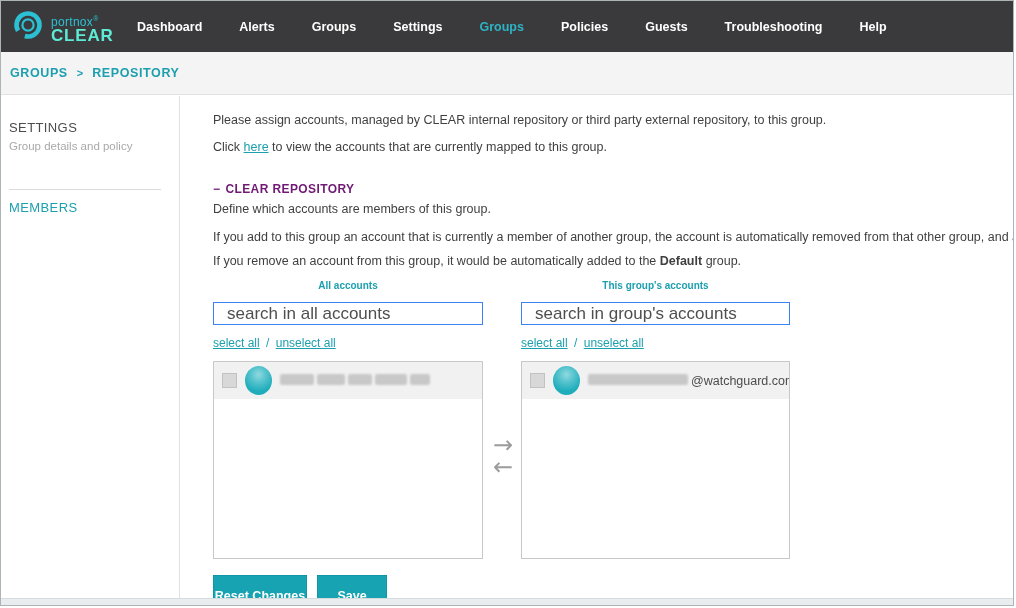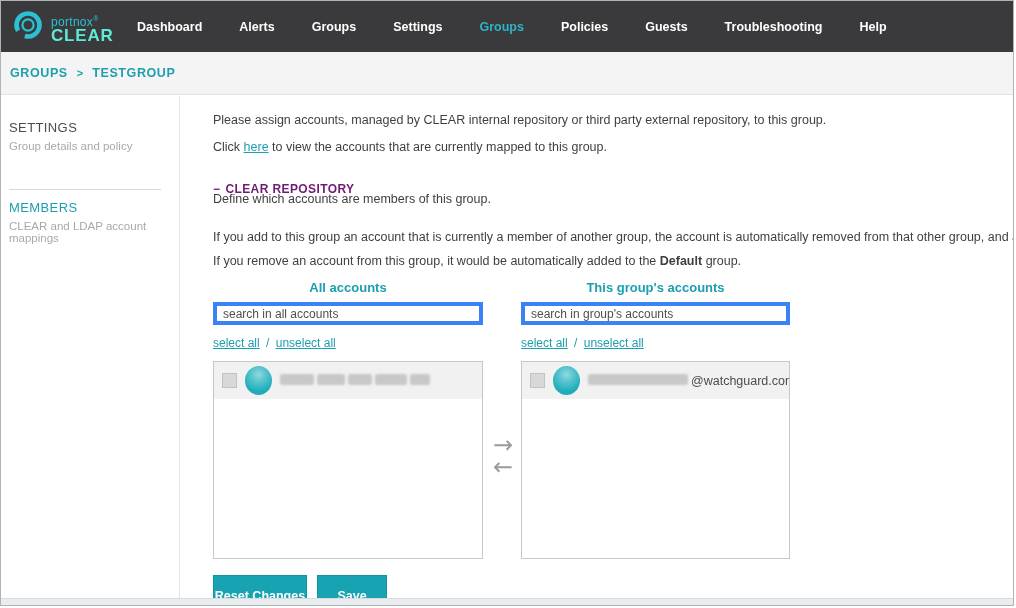--- a/index.html
+++ b/index.html
@@ -50,33 +50,33 @@
   .main {
     position: absolute; left: 180px; top: 95px; right: 0; bottom: 7px;
     background: #fff; font-size: 12.5px; color: #3f3f3f;
   }
   .para { position: absolute; left: 32px; white-space: nowrap; }
   .p1 { top: 17px; }
   .p2 { top: 44px; }
   .link { color: #1c9fae; text-decoration: underline; cursor: pointer; }
   .section-title { position: absolute; left: 32px; top: 86px; color: #701a75; font-weight: bold; font-size: 12px; letter-spacing: .4px; cursor: pointer; }
   .collapse-glyph { margin-right: 5px; font-weight: bold; }
-  .d1 { top: 96px; text-align: right; }
+  .d1 { top: 106px; text-align: right; }
   .d2 { top: 134px; }
   .d3 { top: 158px; }
 
   .col { position: absolute; width: 270px; }
   .col-left { left: 32px; }
   .col-right { left: 340px; width: 269px; }
-  .col-header { position: absolute; top: 184px; width: inherit; text-align: center; color: #1c9fae; font-weight: bold; font-size: 13px; }
+  .col-header { position: absolute; top: 184px; width: inherit; text-align: center; color: #1c9fae; font-weight: bold; font-size: 10px; }
   .col-left .col-header, .col-right .col-header { width: 100%; }
   .search-wrap { position: absolute; top: 206px; width: 100%; }
   .search-input {
-    width: 100%; height: 23px; border: 4px solid #3b82f6; padding: 0 6px;
-    font-family: "Liberation Sans", sans-serif; font-size: 12px; color: #4f4f4f; outline: none;
+    width: 100%; height: 23px; border: 1px solid #3b82f6; padding: 0 13px;
+    font-family: "Liberation Sans", sans-serif; font-size: 17px; color: #4f4f4f; outline: none;
   }
   .search-input::placeholder { color: #4f4f4f; opacity: 1; }
   .select-links { position: absolute; top: 240px; font-size: 12px; color: #1c9fae; }
   .select-links .sep { text-decoration: none; margin: 0 3px; }
 
   .list-box {
     position: absolute; top: 265px; width: 100%; height: 198px;
     border: 1px solid #c8c8c8; background: #fff; overflow: hidden; cursor: default;
   }
   .account-row {
@@ -135,32 +135,31 @@
       <li class="nav-item">Policies</li>
       <li class="nav-item">Guests</li>
       <li class="nav-item">Troubleshooting</li>
       <li class="nav-item">Help</li>
     </ul>
   </header>
 
   <div class="breadcrumb">
     <span class="crumb">GROUPS</span>
     <span class="crumb-sep">&gt;</span>
-    <span class="crumb">TESTGROUP</span>
+    <span class="crumb">REPOSITORY</span>
   </div>
 
   <aside class="sidebar">
     <div class="side-section settings">
       <div class="side-title">SETTINGS</div>
       <div class="side-sub">Group details and policy</div>
     </div>
     <hr class="side-divider">
     <div class="side-section members active">
       <div class="side-title">MEMBERS</div>
-      <div class="side-sub">CLEAR and LDAP account mappings</div>
     </div>
   </aside>
 
   <main class="main">
 
     <div class="para p2"><span>Click </span><span class="link">here</span><span> to view the accounts that are currently mapped to this group.</span></div>
     <div class="para p1">Please assign accounts, managed by CLEAR internal repository or third party external repository, to this group.</div>
 
     <div class="section-title">
       <span class="collapse-glyph">−</span><span>CLEAR REPOSITORY</span>

